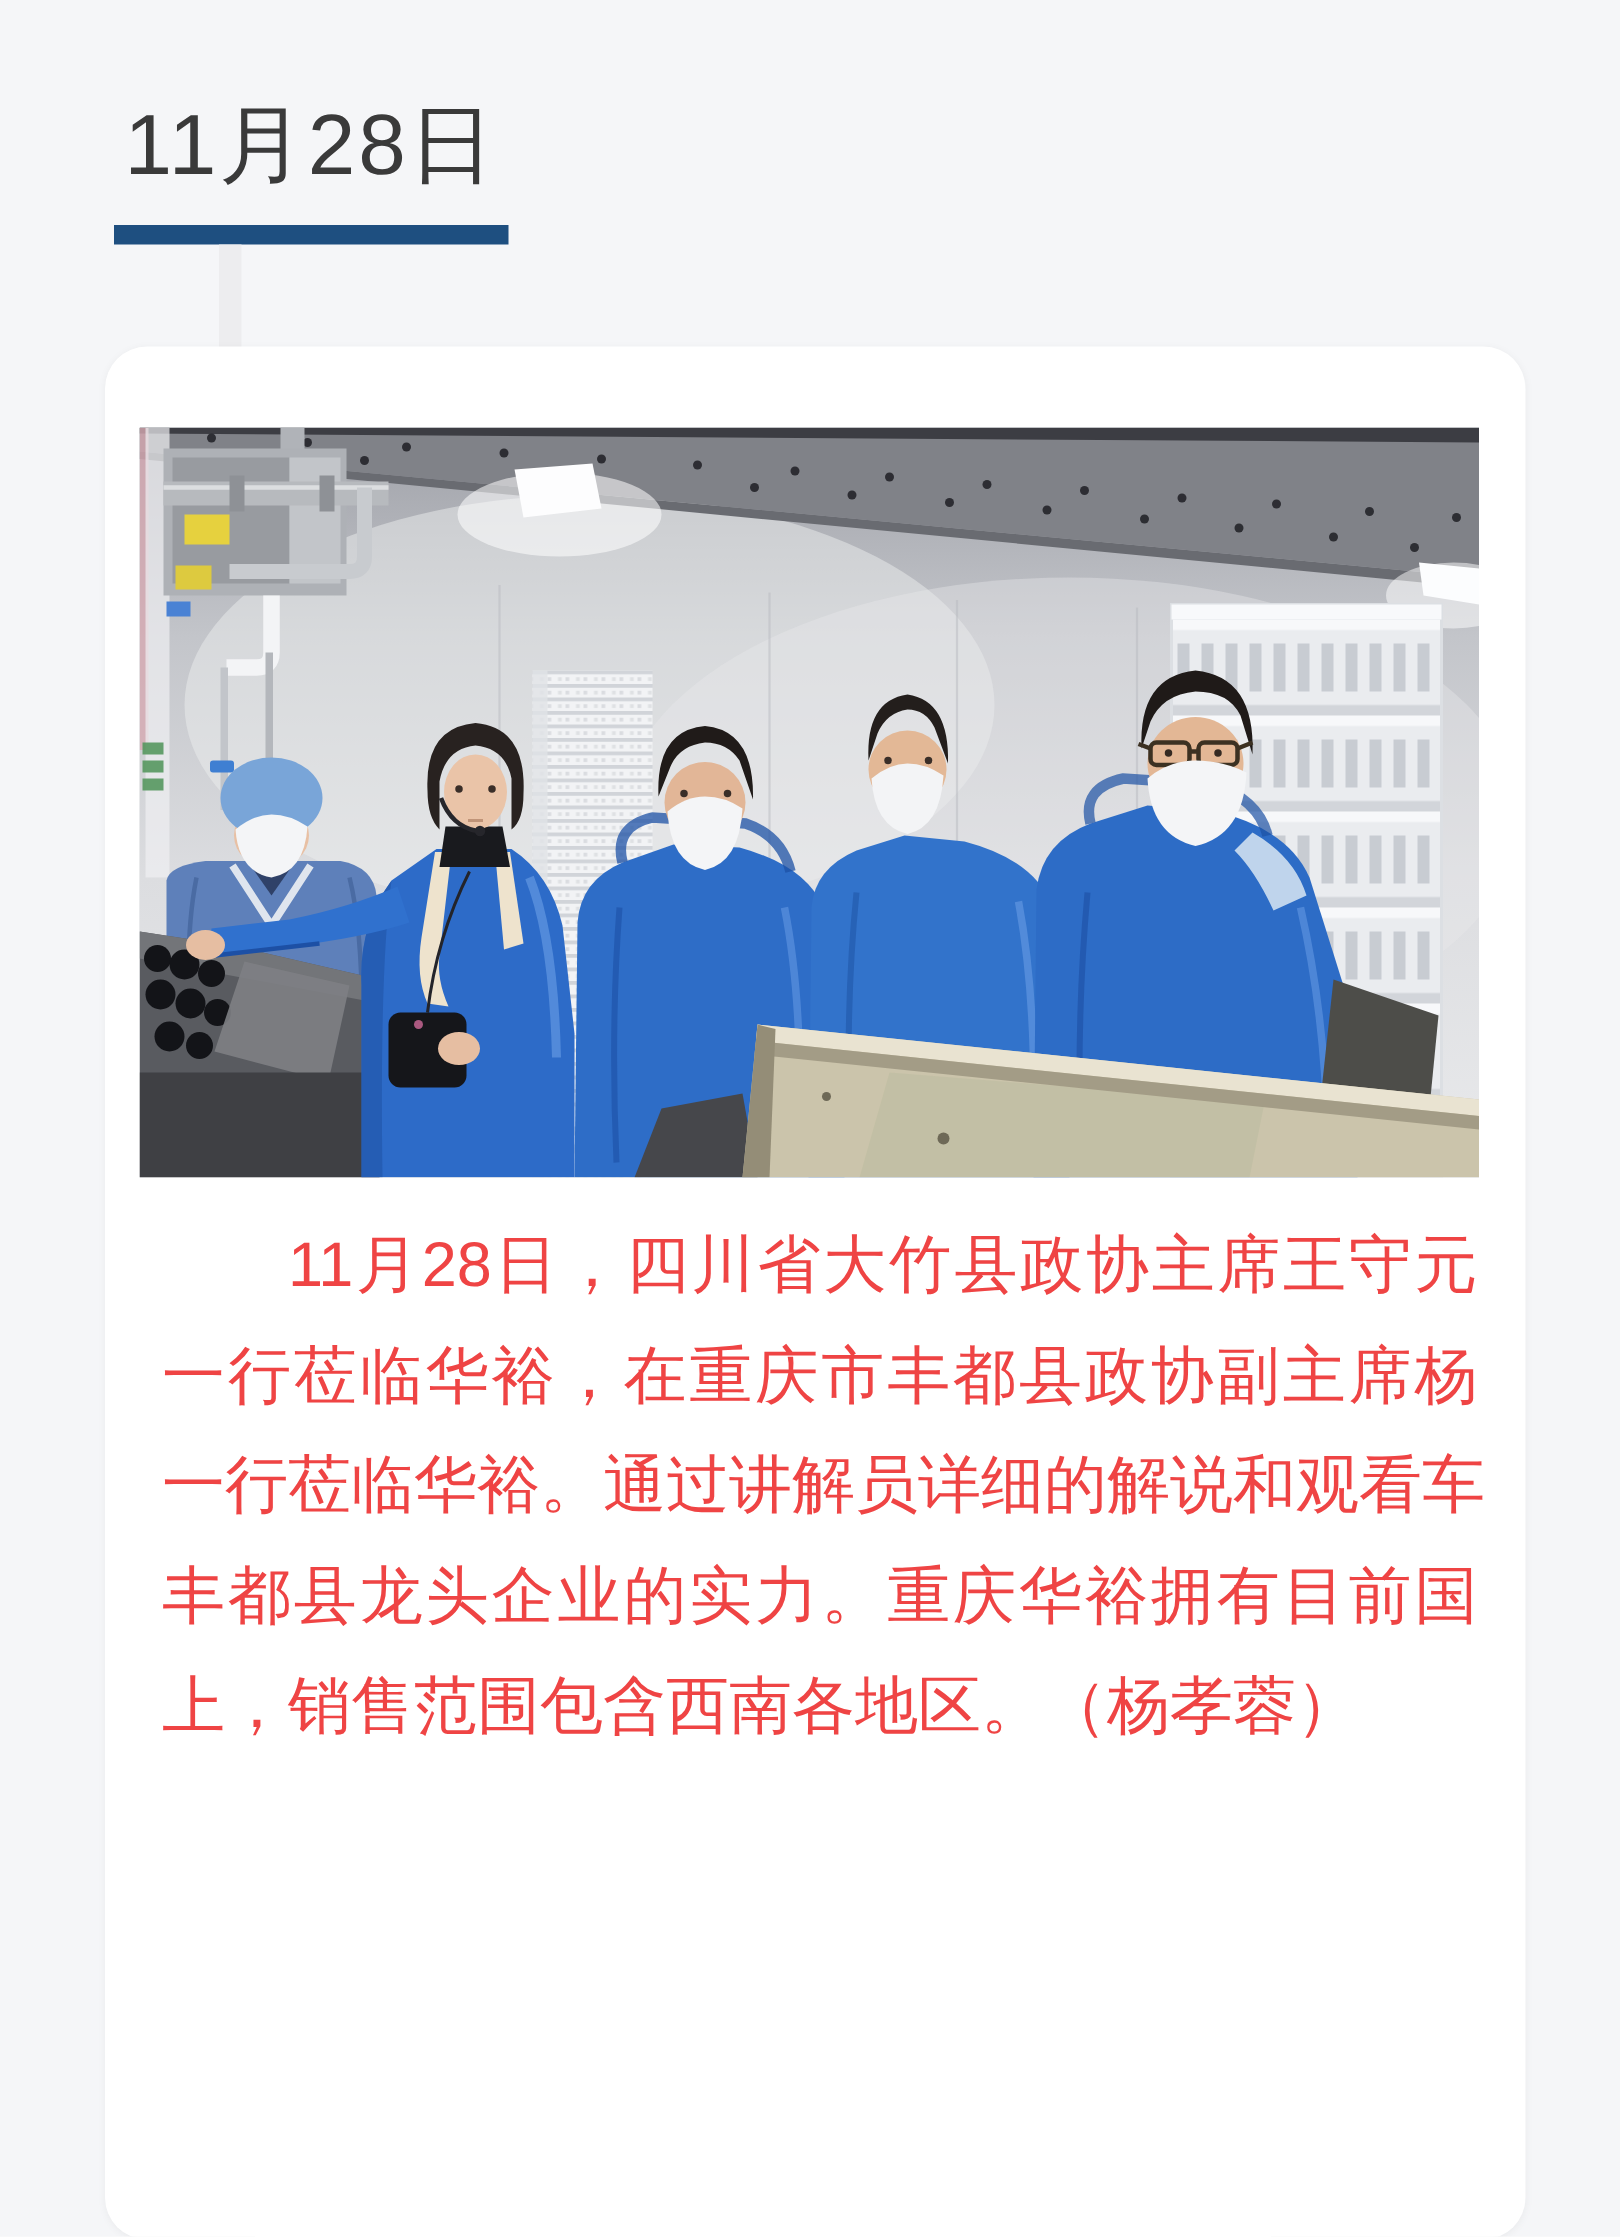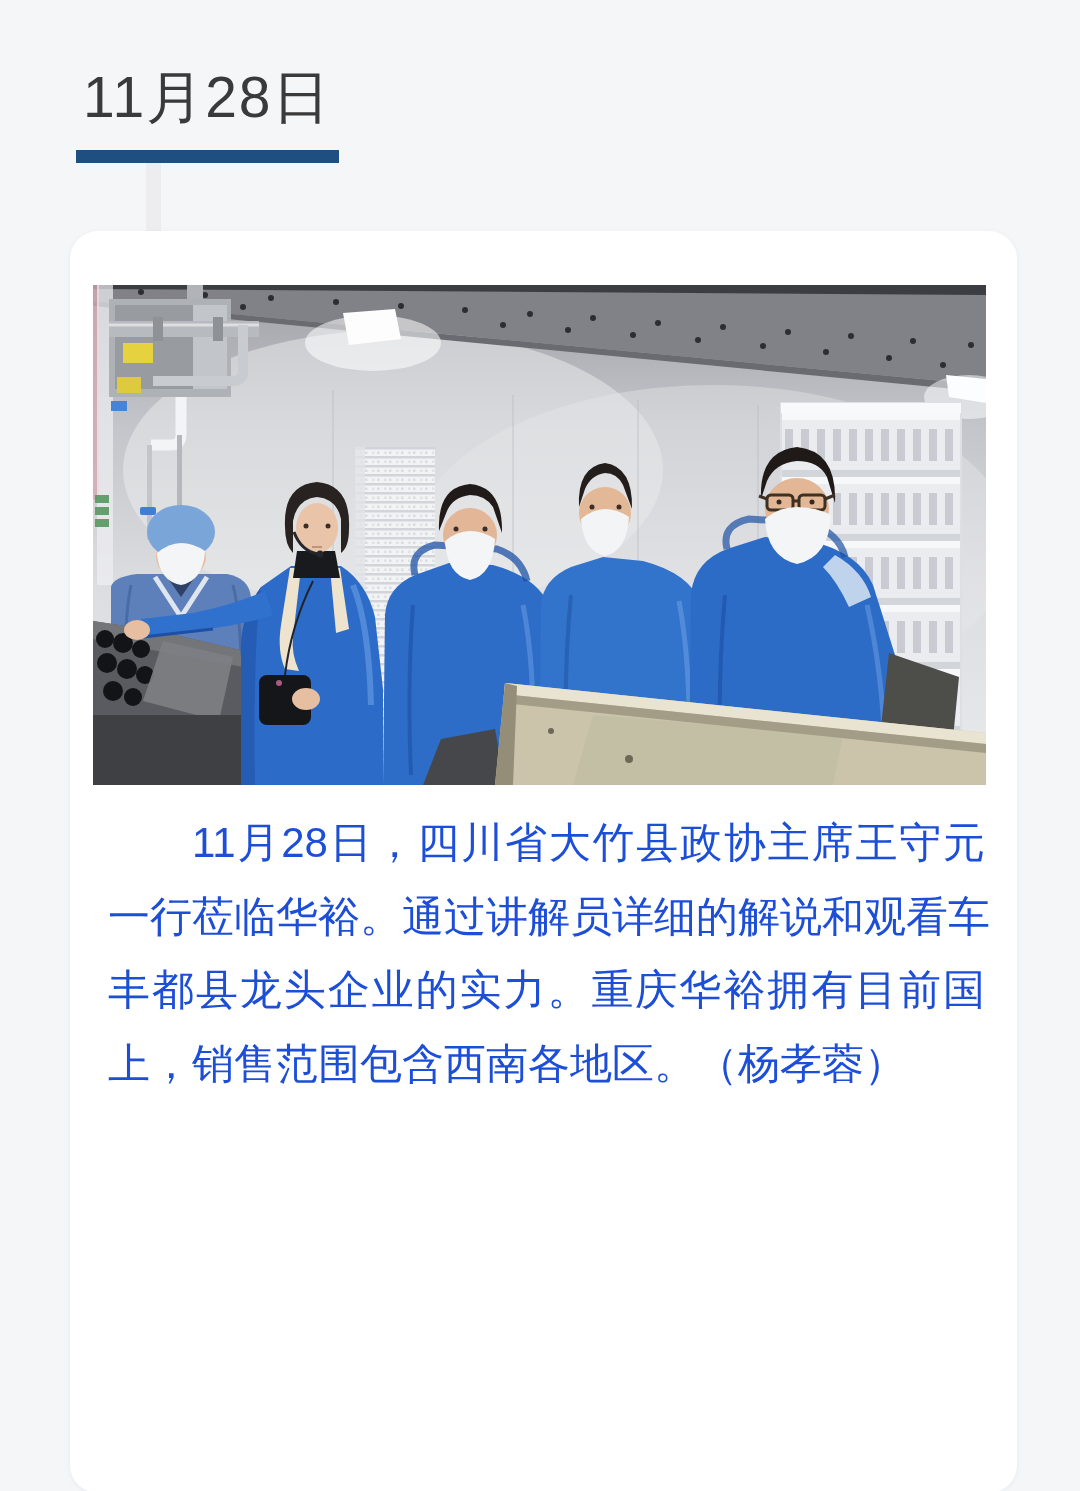--- a/index.html
+++ b/index.html
@@ -35,21 +35,21 @@
   }
   .photo{
     position:absolute;left:23px;top:54px;
     width:893px;height:500px;overflow:hidden;background:#d8d9dc;
   }
   .photo svg{display:block;width:893px;height:500px;}
 
   
   .paragraph{
     position:absolute;left:38px;top:575px;width:877px;
-    color:#1d4ed8;font-size:42px;
+    color:#ef4444;font-size:42px;
   }
   .para-line{
     height:73.5px;line-height:73.5px;
     text-align:justify;text-align-last:justify;
     white-space:nowrap;
   }
   .para-line.first{text-indent:84px;}
   .para-line.last{text-align-last:left;white-space:normal;}
 </style>
 </head>
@@ -281,19 +281,20 @@
           <polygon points="411,409 893,459 893,468 410,418" fill="#a39c86"></polygon>
           <polygon points="402,500 412,398 424,401 420,500" fill="#948d77"></polygon>
           <circle cx="536" cy="474" r="4" fill="#6e6957"></circle>
           <circle cx="458" cy="446" r="3" fill="#6e6957"></circle>
         </g>
       </svg>
     </div>
 
     <div class="paragraph">
       <div class="para-line first">11月28日，四川省大竹县政协主席王守元</div>
+      <div class="para-line">一行莅临华裕，在重庆市丰都县政协副主席杨</div>
       <div class="para-line">一行莅临华裕。通过讲解员详细的解说和观看车</div>
       <div class="para-line">丰都县龙头企业的实力。重庆华裕拥有目前国</div>
       <div class="para-line last">上，销售范围包含西南各地区。（杨孝蓉）</div>
     </div>
 
   </section>
 </div>
 
 </body></html>

